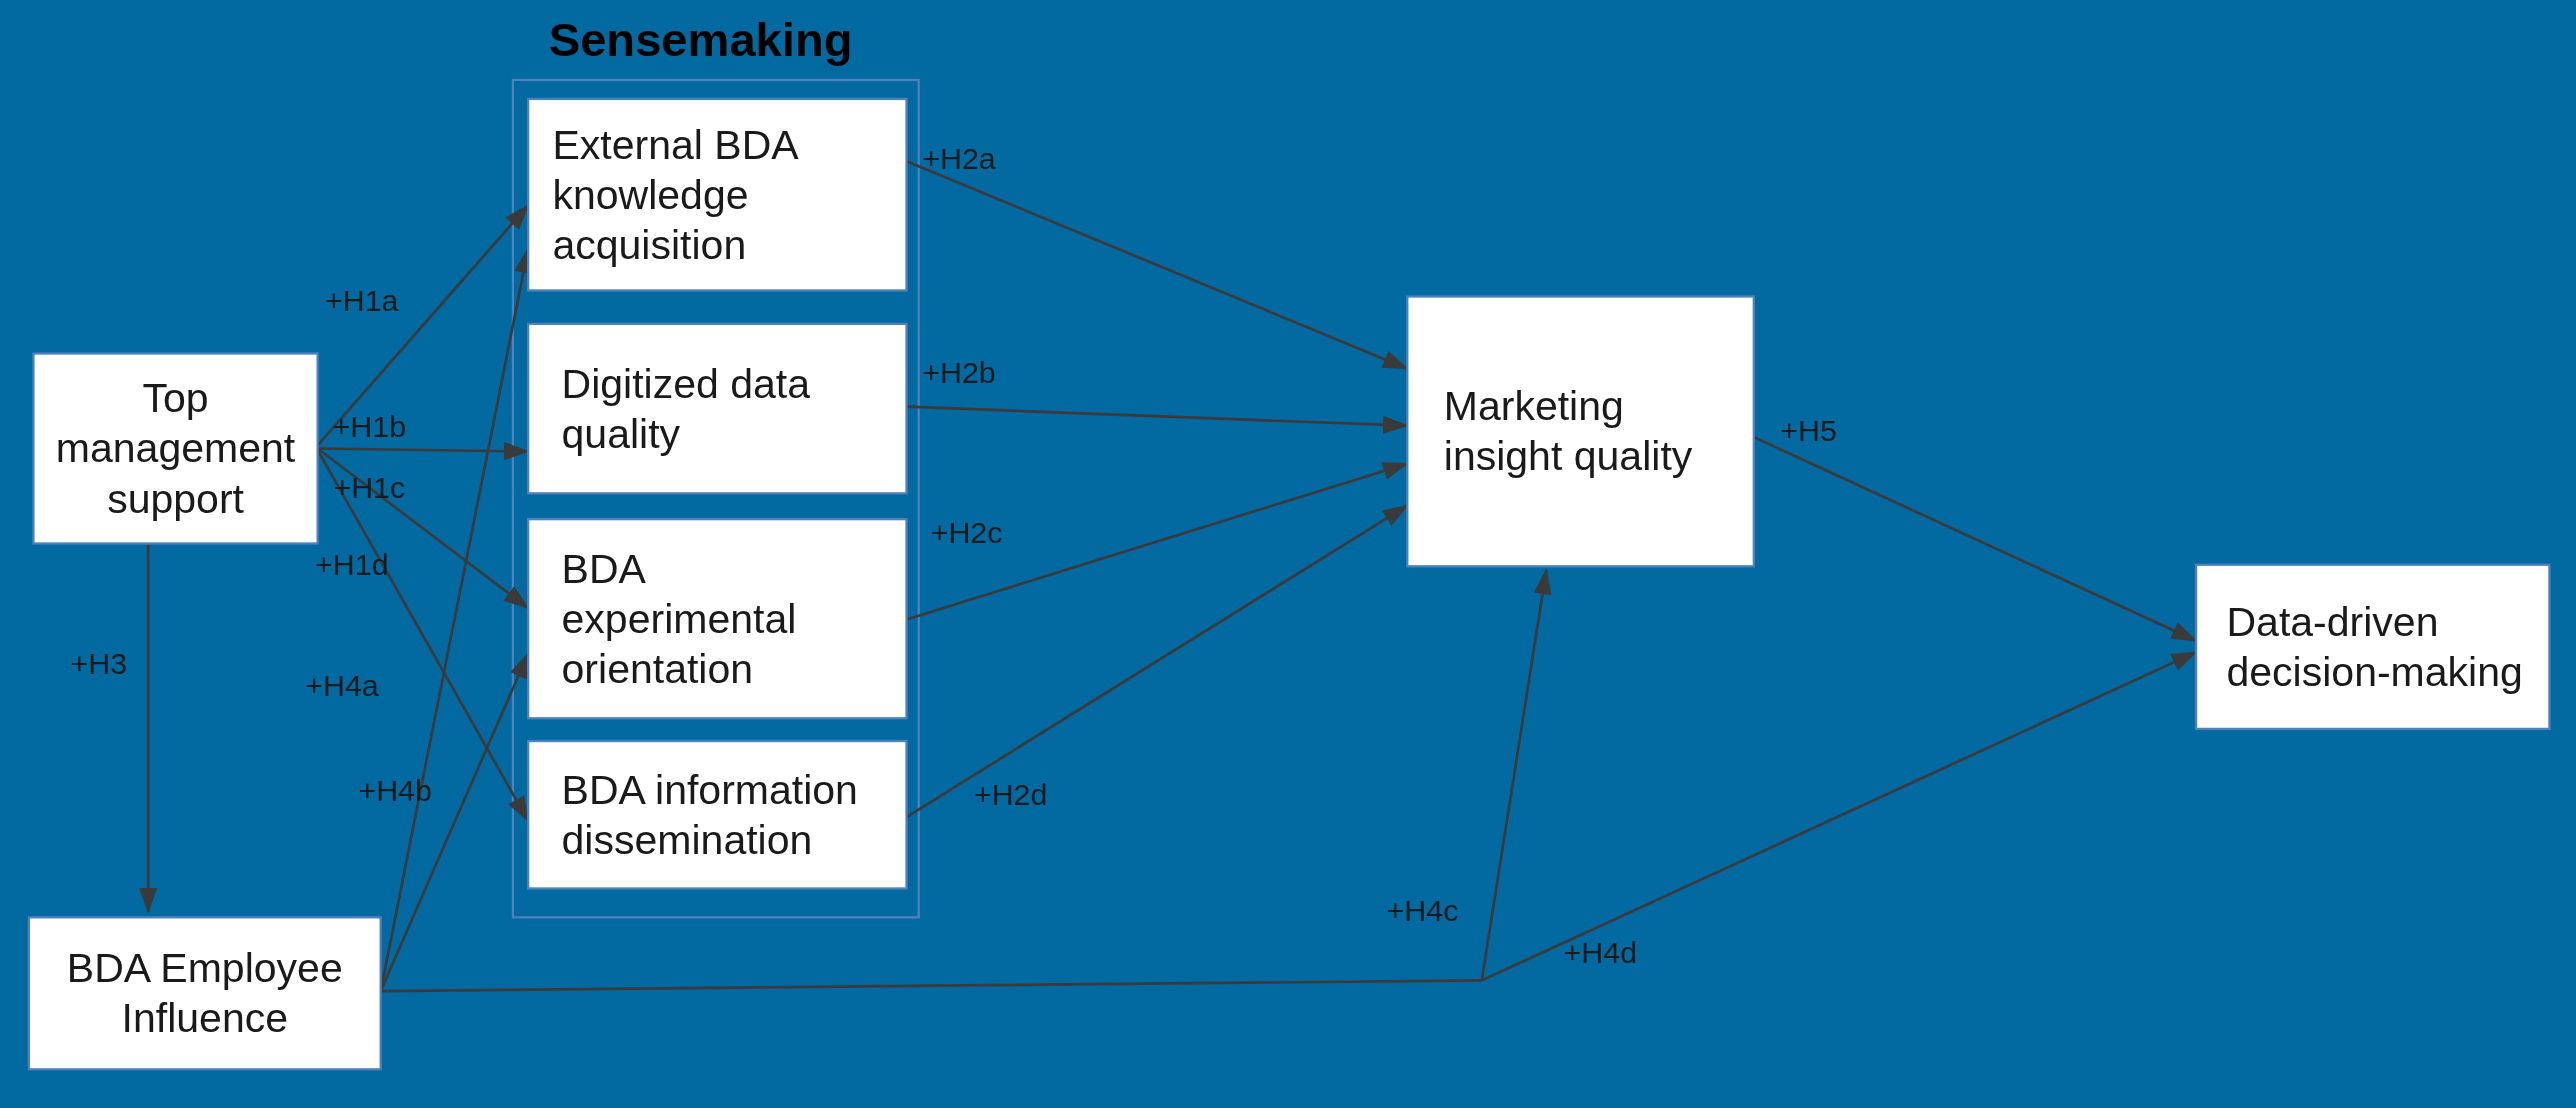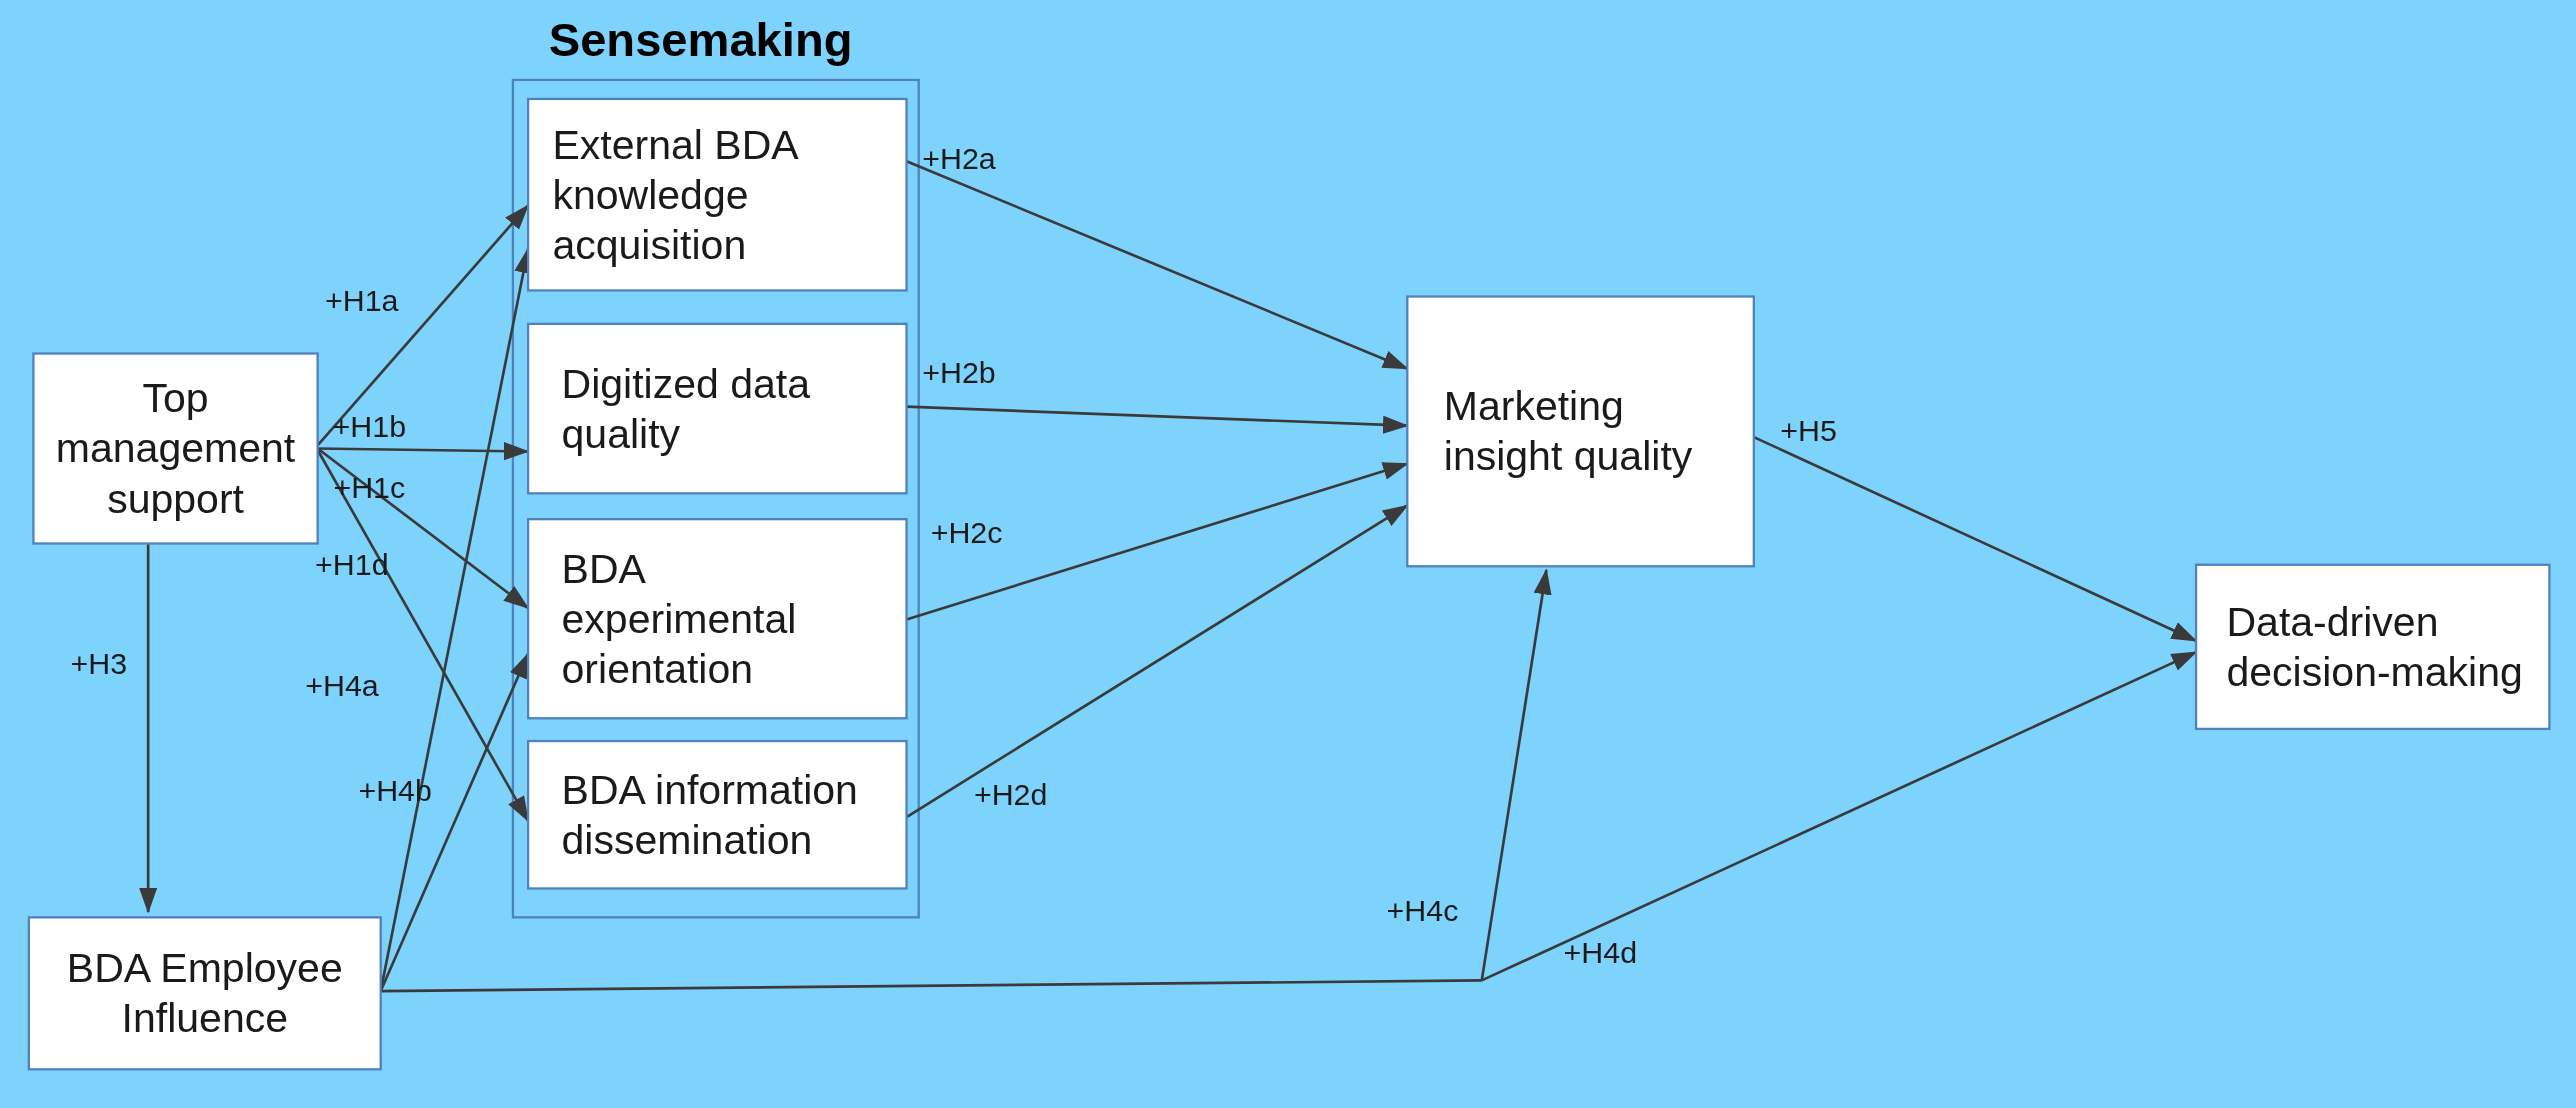--- a/index.html
+++ b/index.html
@@ -1,16 +1,16 @@
 <!DOCTYPE html>
 <html style="font-size:12px"><head>
 <meta charset="utf-8">
 <style>
   html, body { margin: 0; padding: 0; background: #ffffff; }
-  .diagram-wrap { width: 2576px; height: 1109px; background: #7dd3fc; overflow: hidden; }
+  .diagram-wrap { width: 2576px; height: 1109px; background: #0369a1; overflow: hidden; }
   svg { display: block; width: 2576px; height: 1109px; font-family: "Liberation Sans", sans-serif; }
   .node-rect { fill: #ffffff; stroke: #4f81bd; stroke-width: 3; }
   .group-rect { fill: none; stroke: #4f81bd; stroke-width: 3; }
   .edge-line { stroke: #3a3a3a; stroke-width: 3.5; fill: none; }
   .node-text { fill: #1a1a1a; font-size: 54px; }
   .edge-label { fill: #1a1a1a; font-size: 40px; }
   .group-title { fill: #000000; font-size: 62px; font-weight: bold; }
 </style>
 </head>
 <body>

